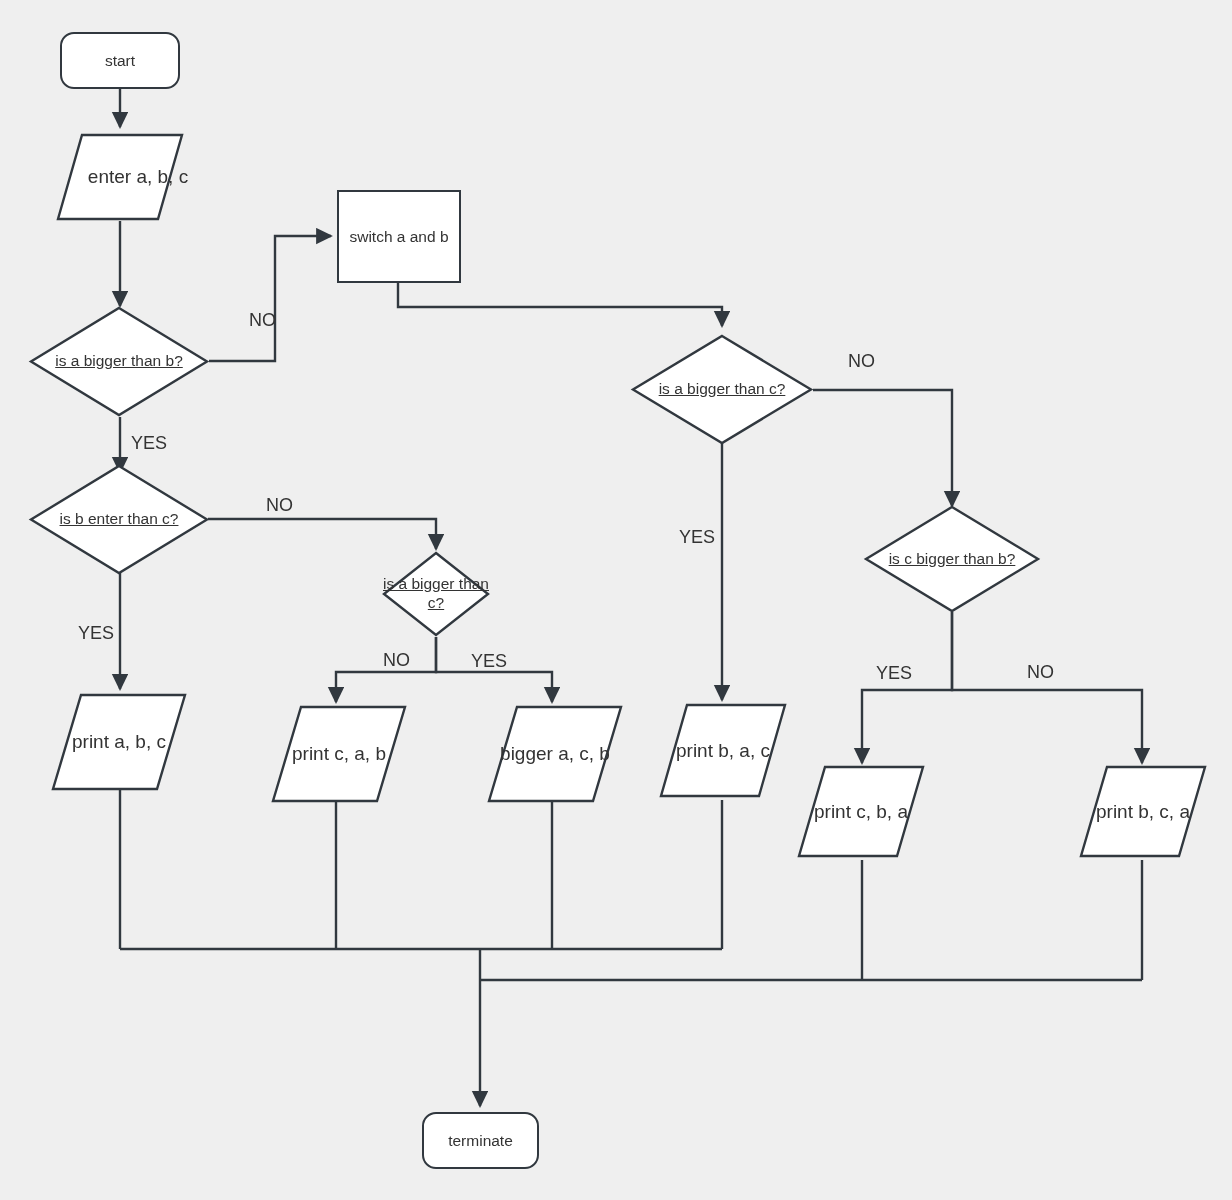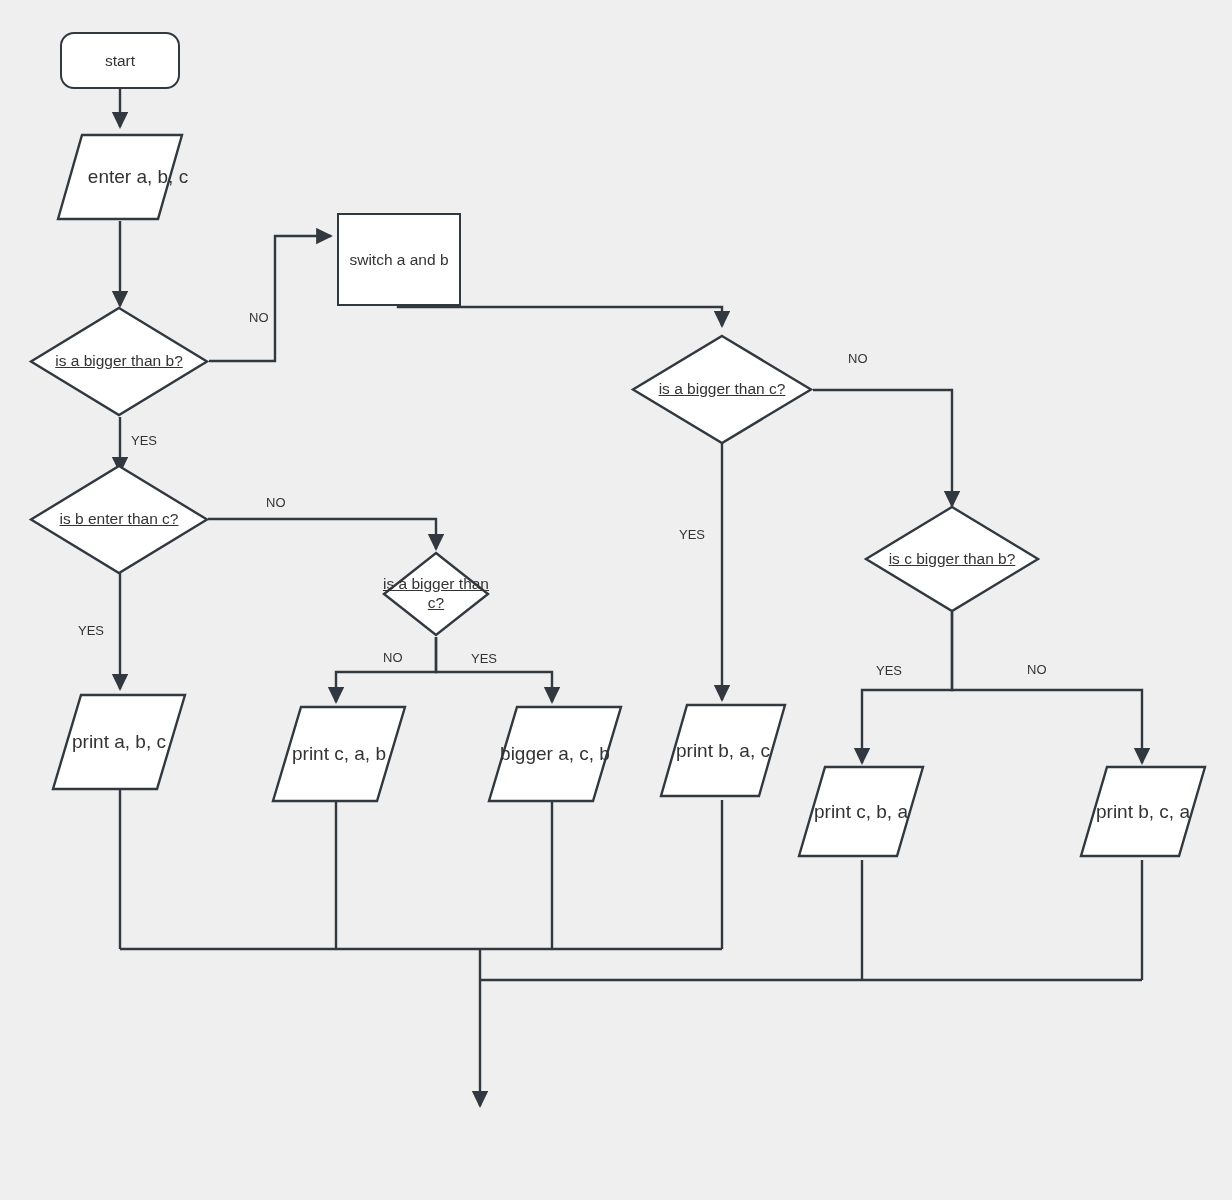--- a/index.html
+++ b/index.html
@@ -37,21 +37,20 @@
   
   .term {
     background: #ffffff;
     border: 2px solid #31383f;
     border-radius: 14px;
   }
   
   .proc {
     background: #ffffff;
     border: 2px solid #31383f;
-    margin-top: 23px;
   }
   
   .io-wrap {
     position: absolute;
     z-index: 3;
   }
   .io-wrap svg {
     position: absolute;
     left: 0;
     top: 0;
@@ -95,21 +94,21 @@
     text-align: center;
     color: #333333;
     font-size: 15.5px;
     line-height: 1.2;
     pointer-events: none;
     text-decoration: underline;
   }
   .edge-label {
     position: absolute;
     color: #333333;
-    font-size: 13px;
+    font-size: 18px;
     white-space: nowrap;
     z-index: 4;
   }
 </style>
 </head>
 <body>
 
 <div id="canvas">
 
   <svg id="edges" viewBox="0 0 1232 1200" xmlns="http://www.w3.org/2000/svg">
@@ -247,20 +246,23 @@
     <div class="io-label">print c, b, a</div>
   </div>
 
   <div class="io-wrap" style="left:1079px; top:765px; width:128px; height:93px;">
     <svg width="128" height="93" viewBox="0 0 128 93" xmlns="http://www.w3.org/2000/svg">
       <polygon points="28,2 126,2 100,91 2,91" fill="#ffffff" stroke="#31383f" stroke-width="2.4"></polygon>
     </svg>
     <div class="io-label">print b, c, a</div>
   </div>
 
+  <div class="node term" style="left:422px; top:1112px; width:117px; height:57px;">
+    <span>terminate</span>
+  </div>
 
   <div class="edge-label" style="left:249px; top:310px;">NO</div>
   <div class="edge-label" style="left:131px; top:433px;">YES</div>
   <div class="edge-label" style="left:266px; top:495px;">NO</div>
   <div class="edge-label" style="left:78px; top:623px;">YES</div>
   <div class="edge-label" style="left:383px; top:650px;">NO</div>
   <div class="edge-label" style="left:471px; top:651px;">YES</div>
   <div class="edge-label" style="left:848px; top:351px;">NO</div>
   <div class="edge-label" style="left:679px; top:527px;">YES</div>
   <div class="edge-label" style="left:876px; top:663px;">YES</div>

